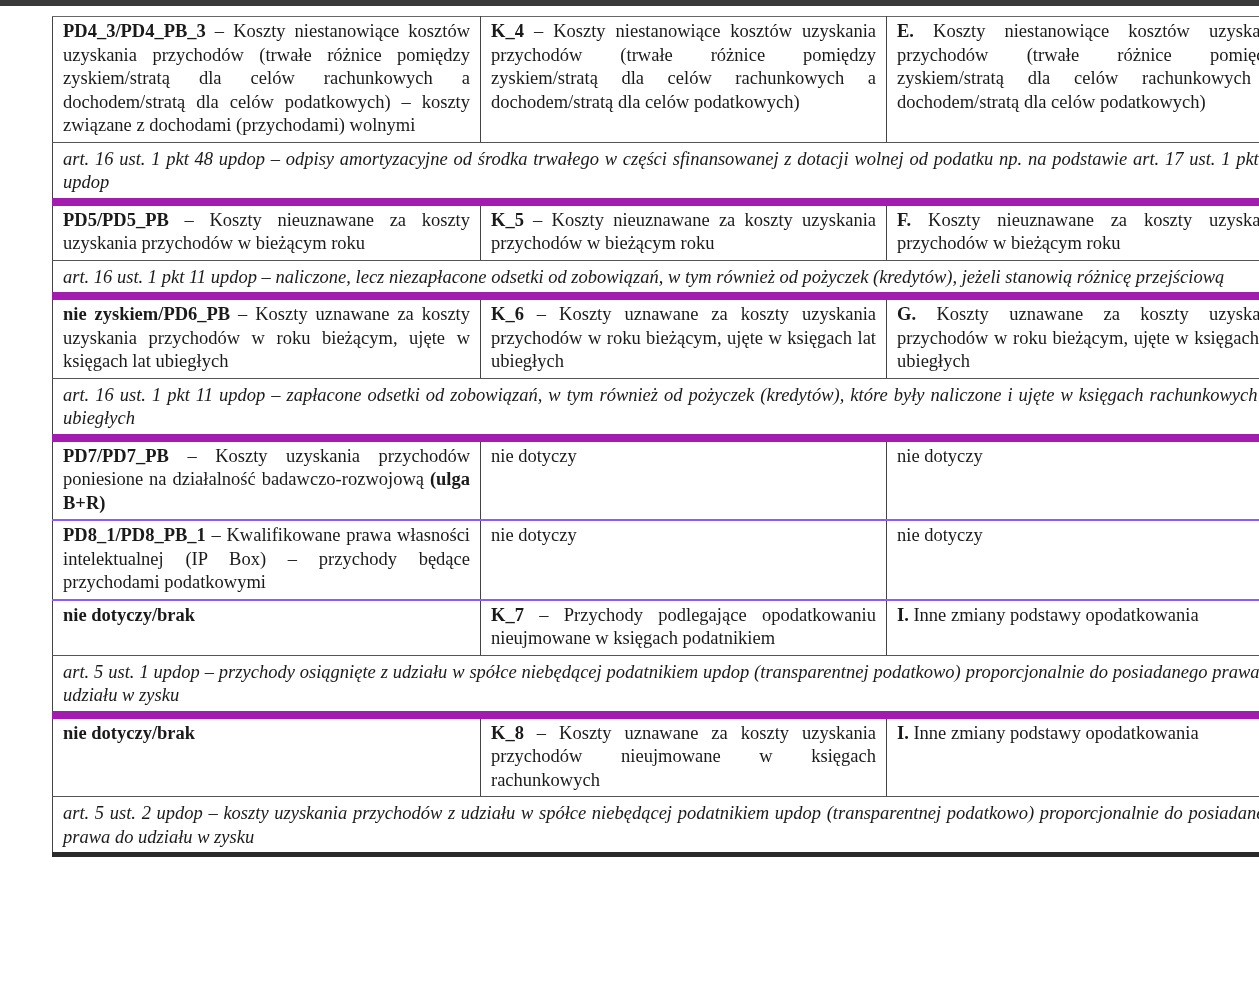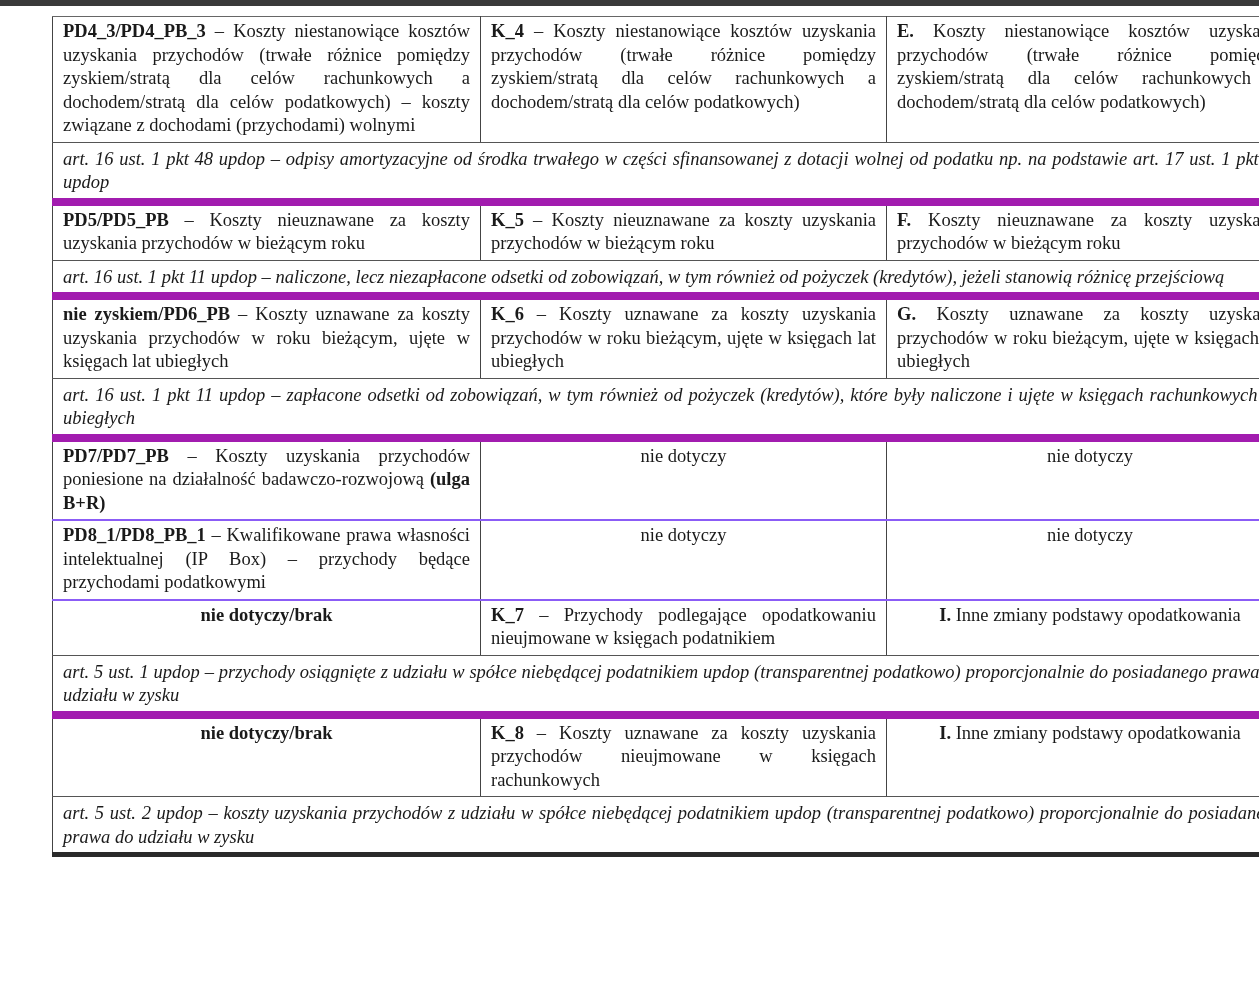--- a/index.html
+++ b/index.html
@@ -21,21 +21,21 @@
     }
     tr.basis td {
       font-style: italic; text-align: justify; padding: 5px 10px 3px 10px;
       border-bottom: 8px solid #a21caf;
     }
     tr.first td { border-top: 1px solid #666; }
     tr.thick-top td { border-top: 2px solid #8b5cf6; }
     tr.last td { border-bottom: 5px solid #2a2a2a; }
     .code { font-weight: bold; }
     .b { font-weight: bold; }
-    .left { text-align: center; }
+    .left { text-align: left; }
   </style>
 </head>
 <body>
 
 <div class="topbar"></div>
 
 <div class="table-wrap">
 <table>
   <colgroup>
         <col class="c1">

